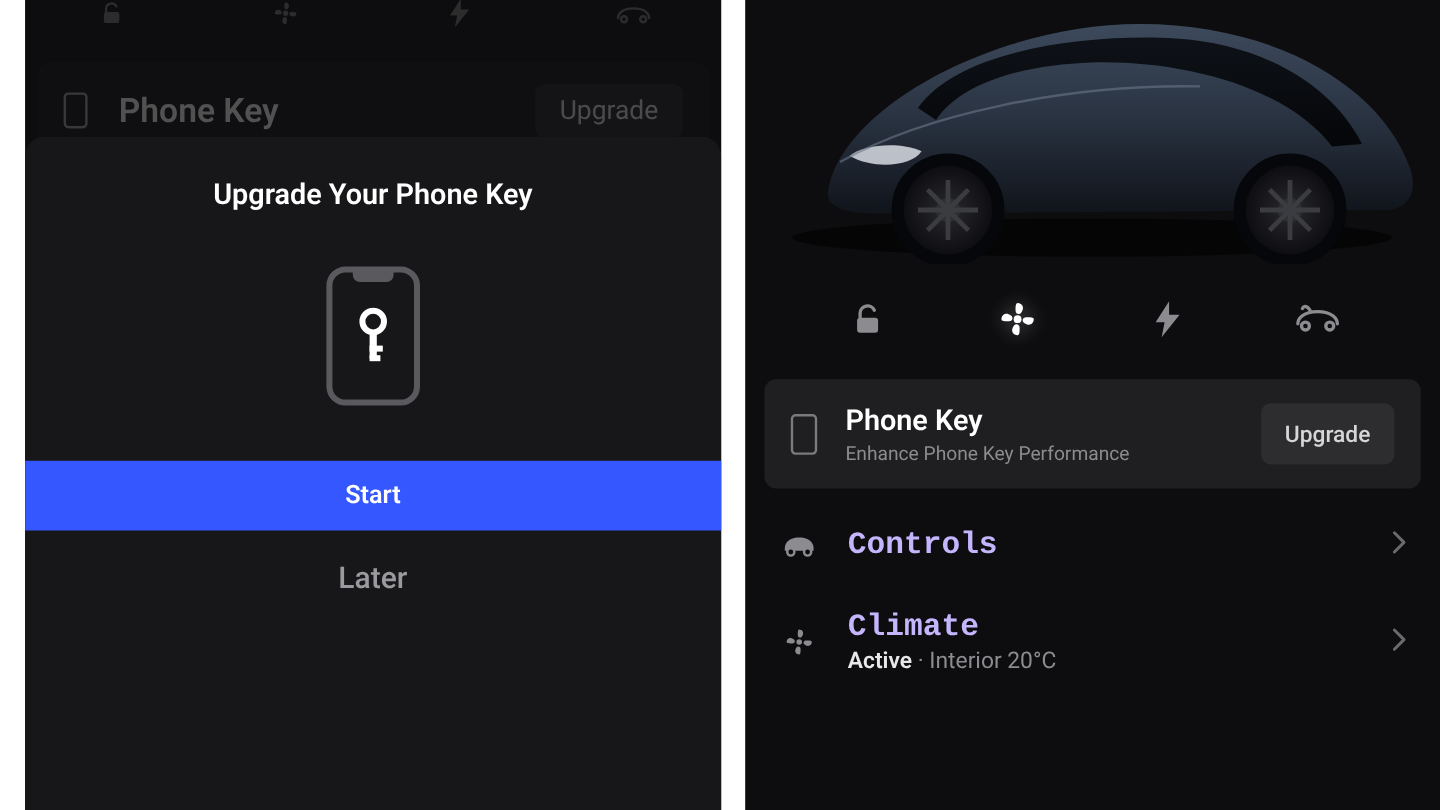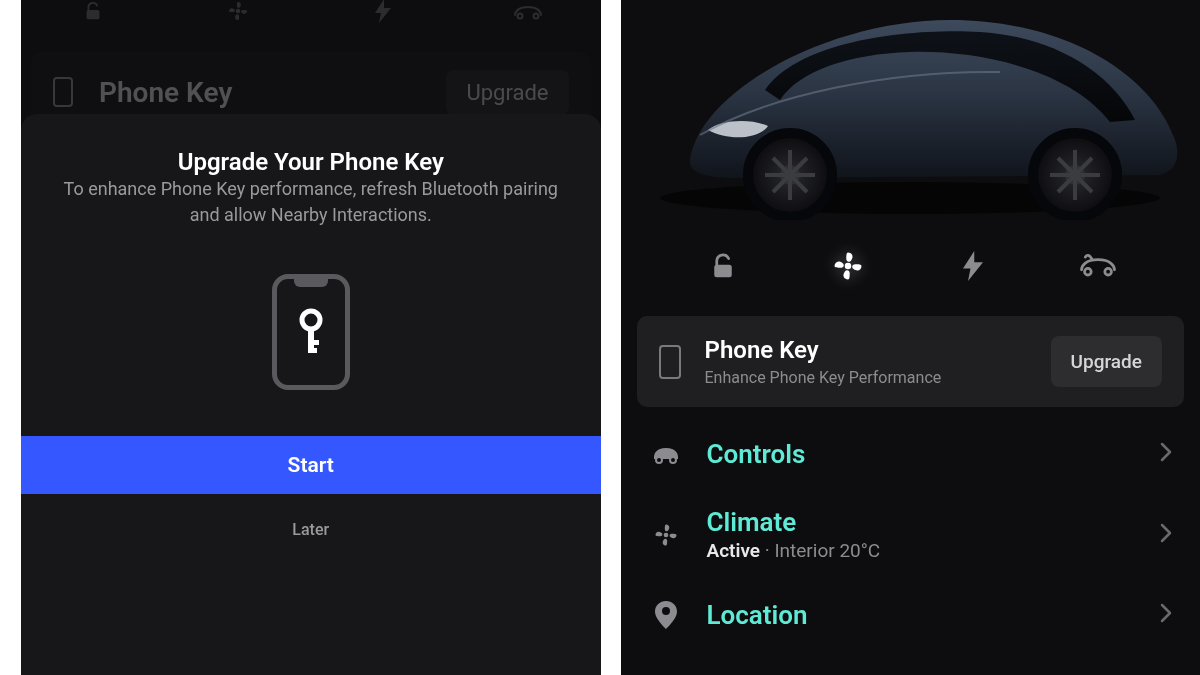--- a/index.html
+++ b/index.html
@@ -20,41 +20,41 @@
 
   
   .sheet { position: absolute; top: 114px; left: 0; right: 0; bottom: 0; background: #171719; border-top-left-radius: 16px; border-top-right-radius: 16px; padding: 34px 36px 0; display:flex; flex-direction: column; align-items:center; }
   .sheet-title { font-size: 24px; font-weight: 600; color: #fff; text-align:center; }
   .sheet-body { font-size: 18px; font-weight: 400; color: #9a9a9e; text-align: center; line-height: 1.45; max-width: 520px; }
   .sheet-illus { margin-top: 46px; margin-bottom: 46px; }
   .illus-phone { width: 78px; height: 116px; border: 5px solid #5a5a5e; border-radius: 16px; position: relative; display:flex; align-items:center; justify-content:center; }
   .illus-phone::before { content:""; position:absolute; top: -2px; left: 50%; transform: translateX(-50%); width: 34px; height: 10px; background: #5a5a5e; border-bottom-left-radius: 6px; border-bottom-right-radius: 6px; }
   .key-svg { width: 28px; height: 48px; }
   .btn-primary { width: 600px; height: 58px; background: #3457ff; border-radius: 8px; display:flex; align-items:center; justify-content:center; font-size: 21px; font-weight: 600; color:#fff; cursor:pointer; }
-  .btn-ghost { margin-top: 26px; font-size: 16px; color: #9a9a9e; font-weight: 500; cursor:pointer; }
+  .btn-ghost { margin-top: 26px; font-size: 25px; color: #9a9a9e; font-weight: 500; cursor:pointer; }
 
   
   .car-hero { position: relative; width: 100%; height: 220px; display:flex; align-items:flex-end; justify-content:center; overflow:hidden; }
   .car-hero svg { width: 560px; height: 220px; }
   .quick-row { display:flex; justify-content: space-around; align-items:center; margin-top: 26px; padding: 0 40px; }
   .qicon { width: 40px; height: 40px; display:flex; align-items:center; justify-content:center; color:#8c8c90; cursor:pointer; }
   .qicon.active { color:#fff; filter: drop-shadow(0 0 8px rgba(255,255,255,0.35)); }
 
   .card { margin: 30px 16px 0; background: #1f1f21; border-radius: 10px; padding: 20px 22px; display:flex; align-items:center; }
   .card .cico { width: 22px; height: 34px; border: 2px solid #7a7a7e; border-radius: 4px; margin-right: 24px; }
   .card .ctxt { flex:1; }
   .card .ctitle { font-size: 24px; font-weight: 600; color:#fff; }
   .card .csub { font-size: 16px; color:#8c8c90; margin-top: 4px; }
   .card .cbtn { background:#2d2d2f; color:#d6d6d8; font-size:19px; font-weight:500; padding: 14px 20px; border-radius:8px; cursor:pointer; }
 
   .menu { margin-top: 12px; }
   .mrow { display:flex; align-items:center; padding: 18px 28px 18px 28px; cursor:pointer; }
   .mrow .mico { width: 34px; height: 34px; display:flex; align-items:center; justify-content:center; color:#8c8c90; margin-right: 24px; }
   .mrow .mtxt { flex:1; }
-  .mrow .mtitle { font-size: 26px; font-weight: 600; color:#5eead4; }
+  .mrow .mtitle { font-size: 26px; font-weight: 600; color:#c4b5fd;font-family:Liberation Mono, monospace; }
   .mrow .msub { font-size: 19px; margin-top: 2px; }
   .mrow .msub .strong { color:#e8e8ea; font-weight:600; }
   .mrow .msub .weak { color:#8c8c90; }
   .mrow .chev { color:#6a6a6e; }
 </style>
 </head>
 <body>
 
 <div class="stage">
 
@@ -88,21 +88,20 @@
       </div>
       <div class="bg-card">
         <div class="phone-ico"></div>
         <div class="lbl">Phone Key</div>
         <div class="upg">Upgrade</div>
       </div>
     </div>
 
     <div class="sheet">
       <div class="sheet-title">Upgrade Your Phone Key</div>
-      <div class="sheet-body">To enhance Phone Key performance, refresh Bluetooth pairing and allow Nearby Interactions.</div>
       <div class="sheet-illus">
         <div class="illus-phone">
           <svg class="key-svg" viewBox="0 0 28 48">
             <circle cx="14" cy="12" r="9" fill="none" stroke="#fff" stroke-width="5"></circle>
             <rect x="11" y="19" width="6" height="24" fill="#fff"></rect>
             <rect x="11" y="32" width="11" height="5" fill="#fff"></rect>
             <rect x="11" y="40" width="9" height="5" fill="#fff"></rect>
           </svg>
         </div>
       </div>
@@ -228,31 +227,16 @@
           <div class="mtitle">Climate</div>
           <div class="msub"><span class="strong">Active</span><span class="weak"> · Interior 20°C</span></div>
         </div>
         <div class="chev">
           <svg width="12" height="20" viewBox="0 0 12 20" fill="none">
               <path d="M2 2l8 8-8 8" stroke="currentColor" stroke-width="2.5" stroke-linecap="round" stroke-linejoin="round"></path>
             </svg>
         </div>
       </div>
 
-      <div class="mrow" style="padding-bottom:0;">
-        <div class="mico">
-          <svg width="22" height="28" viewBox="0 0 22 28" fill="currentColor">
-              <path d="M11 0C5 0 0 4.5 0 10.5 0 18 11 28 11 28s11-10 11-17.5C22 4.5 17 0 11 0zm0 14a4 4 0 110-8 4 4 0 010 8z"></path>
-            </svg>
-        </div>
-        <div class="mtxt">
-            <div class="mtitle">Location</div>
-          </div>
-        <div class="chev">
-          <svg width="12" height="20" viewBox="0 0 12 20" fill="none">
-              <path d="M2 2l8 8-8 8" stroke="currentColor" stroke-width="2.5" stroke-linecap="round" stroke-linejoin="round"></path>
-            </svg>
-        </div>
-      </div>
     </div>
   </div>
 
 </div>
 
 </body></html>

